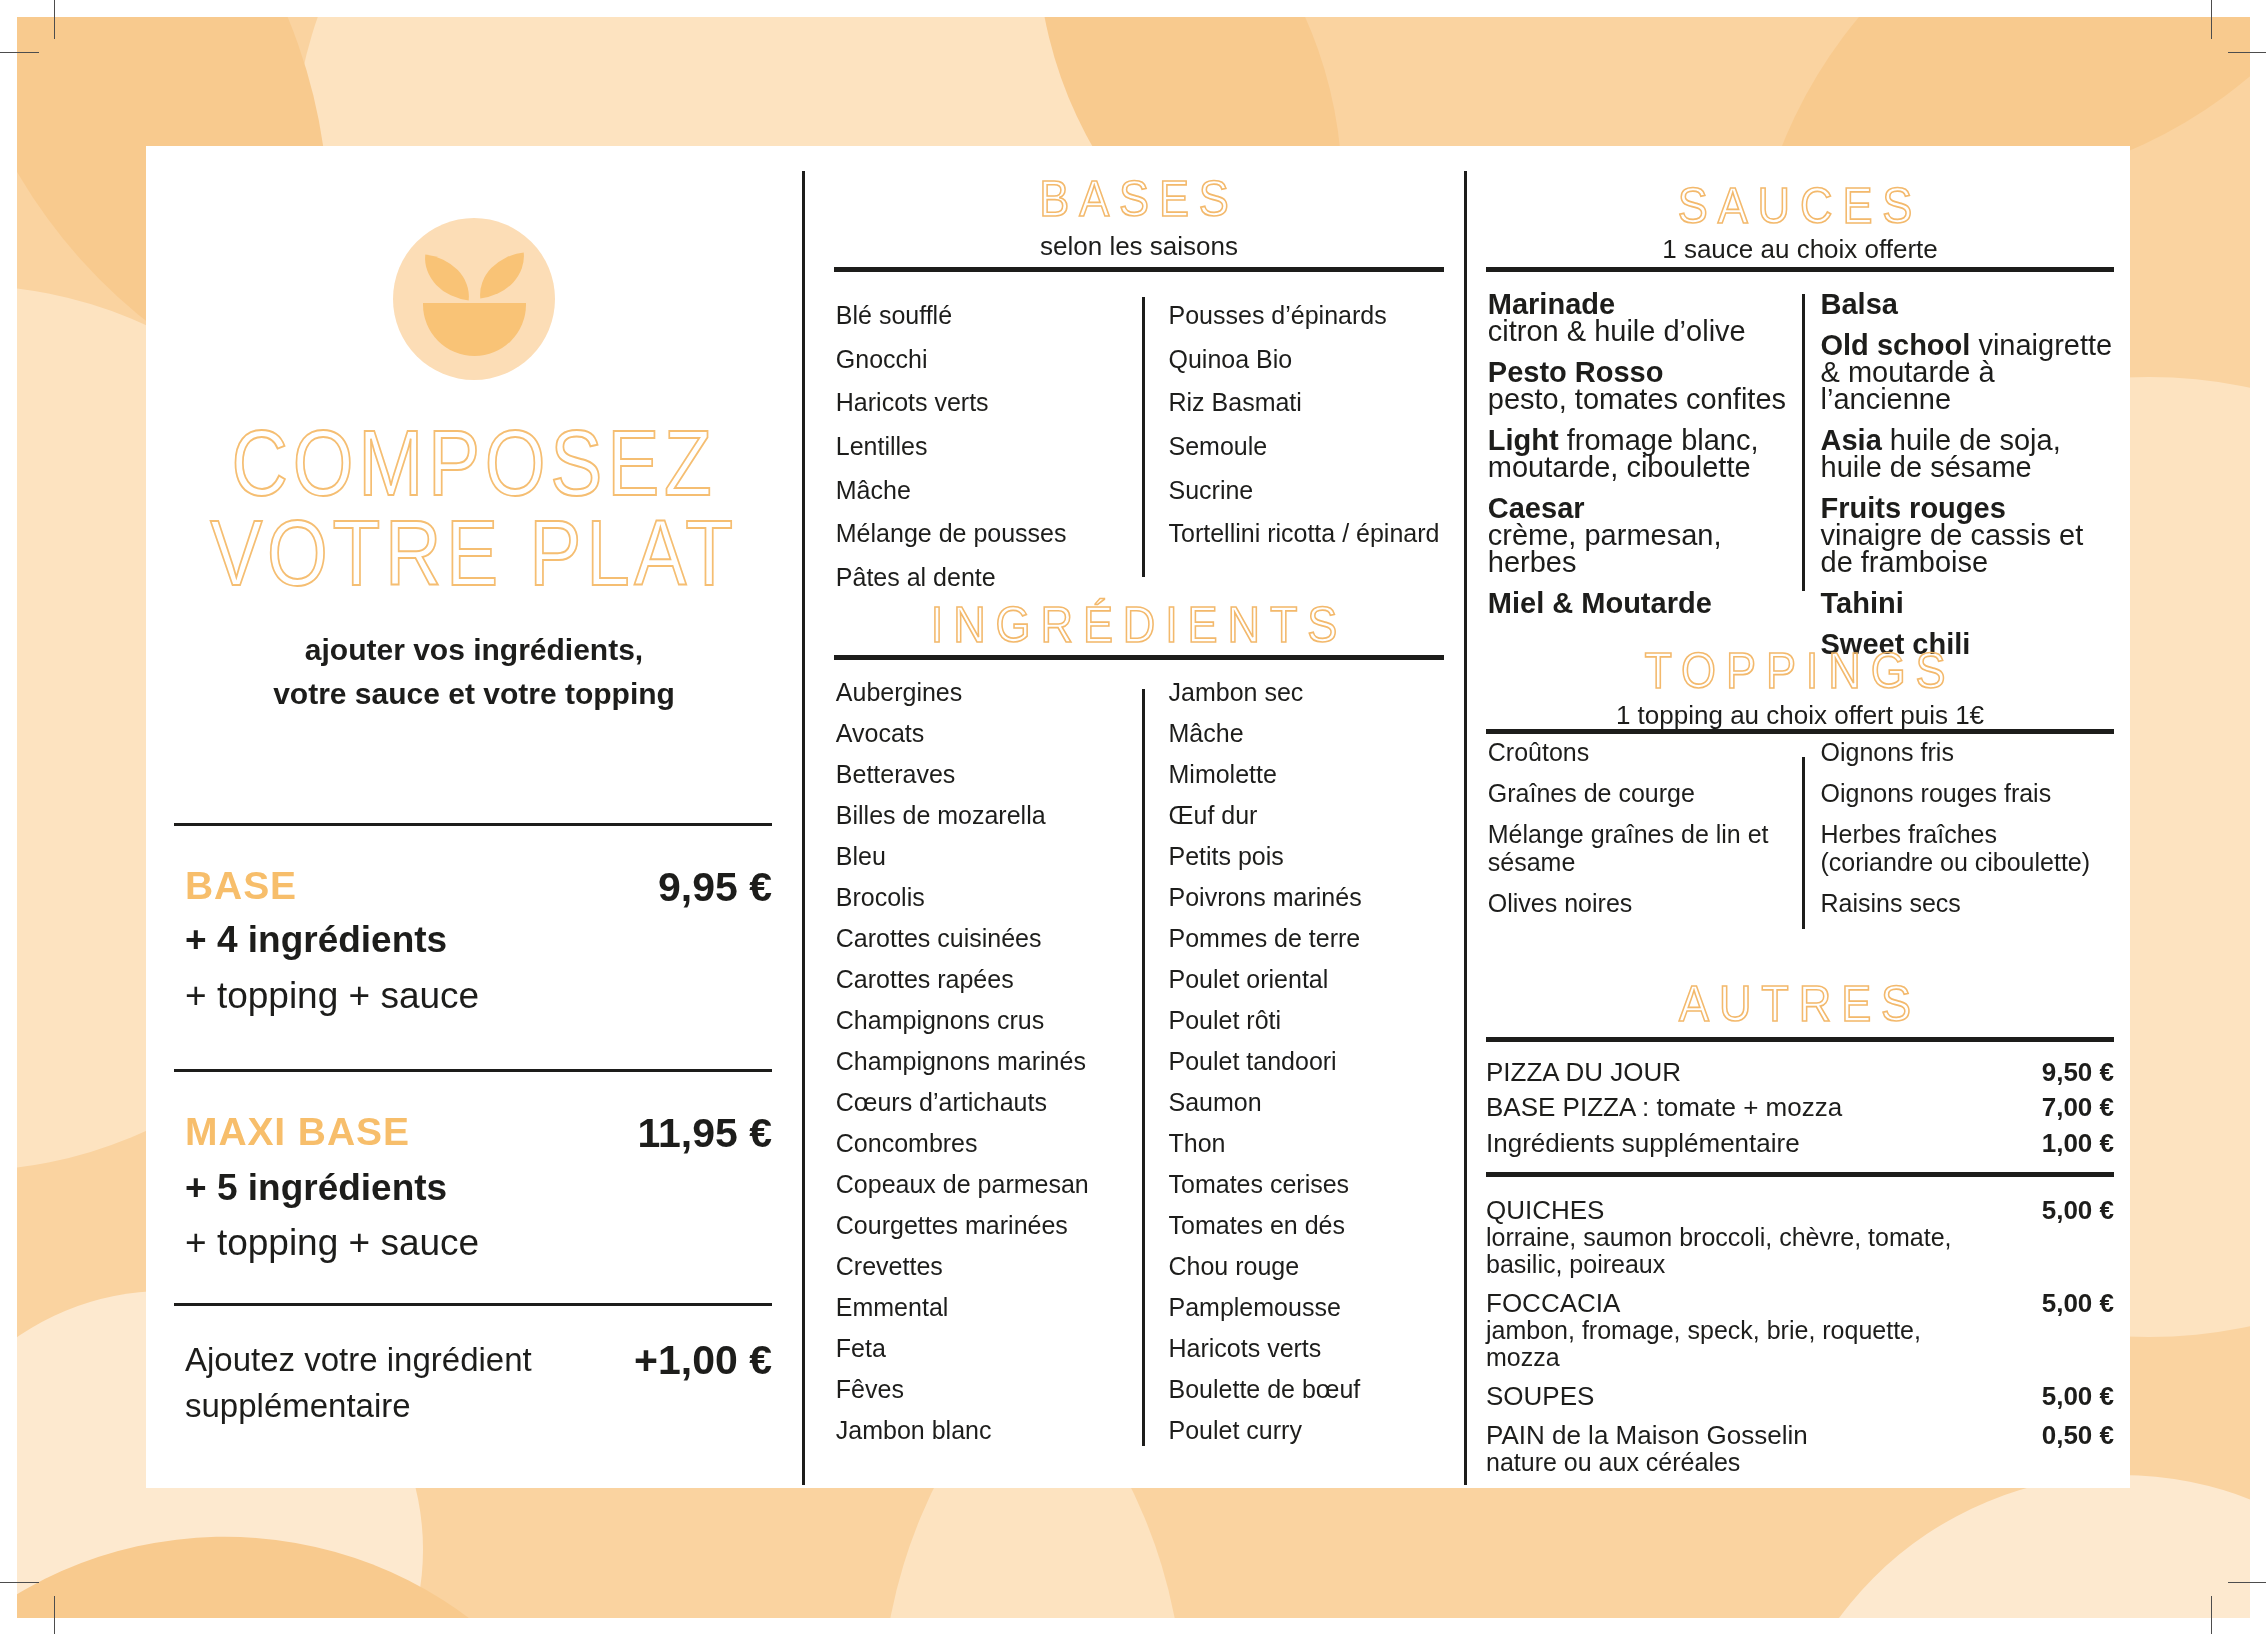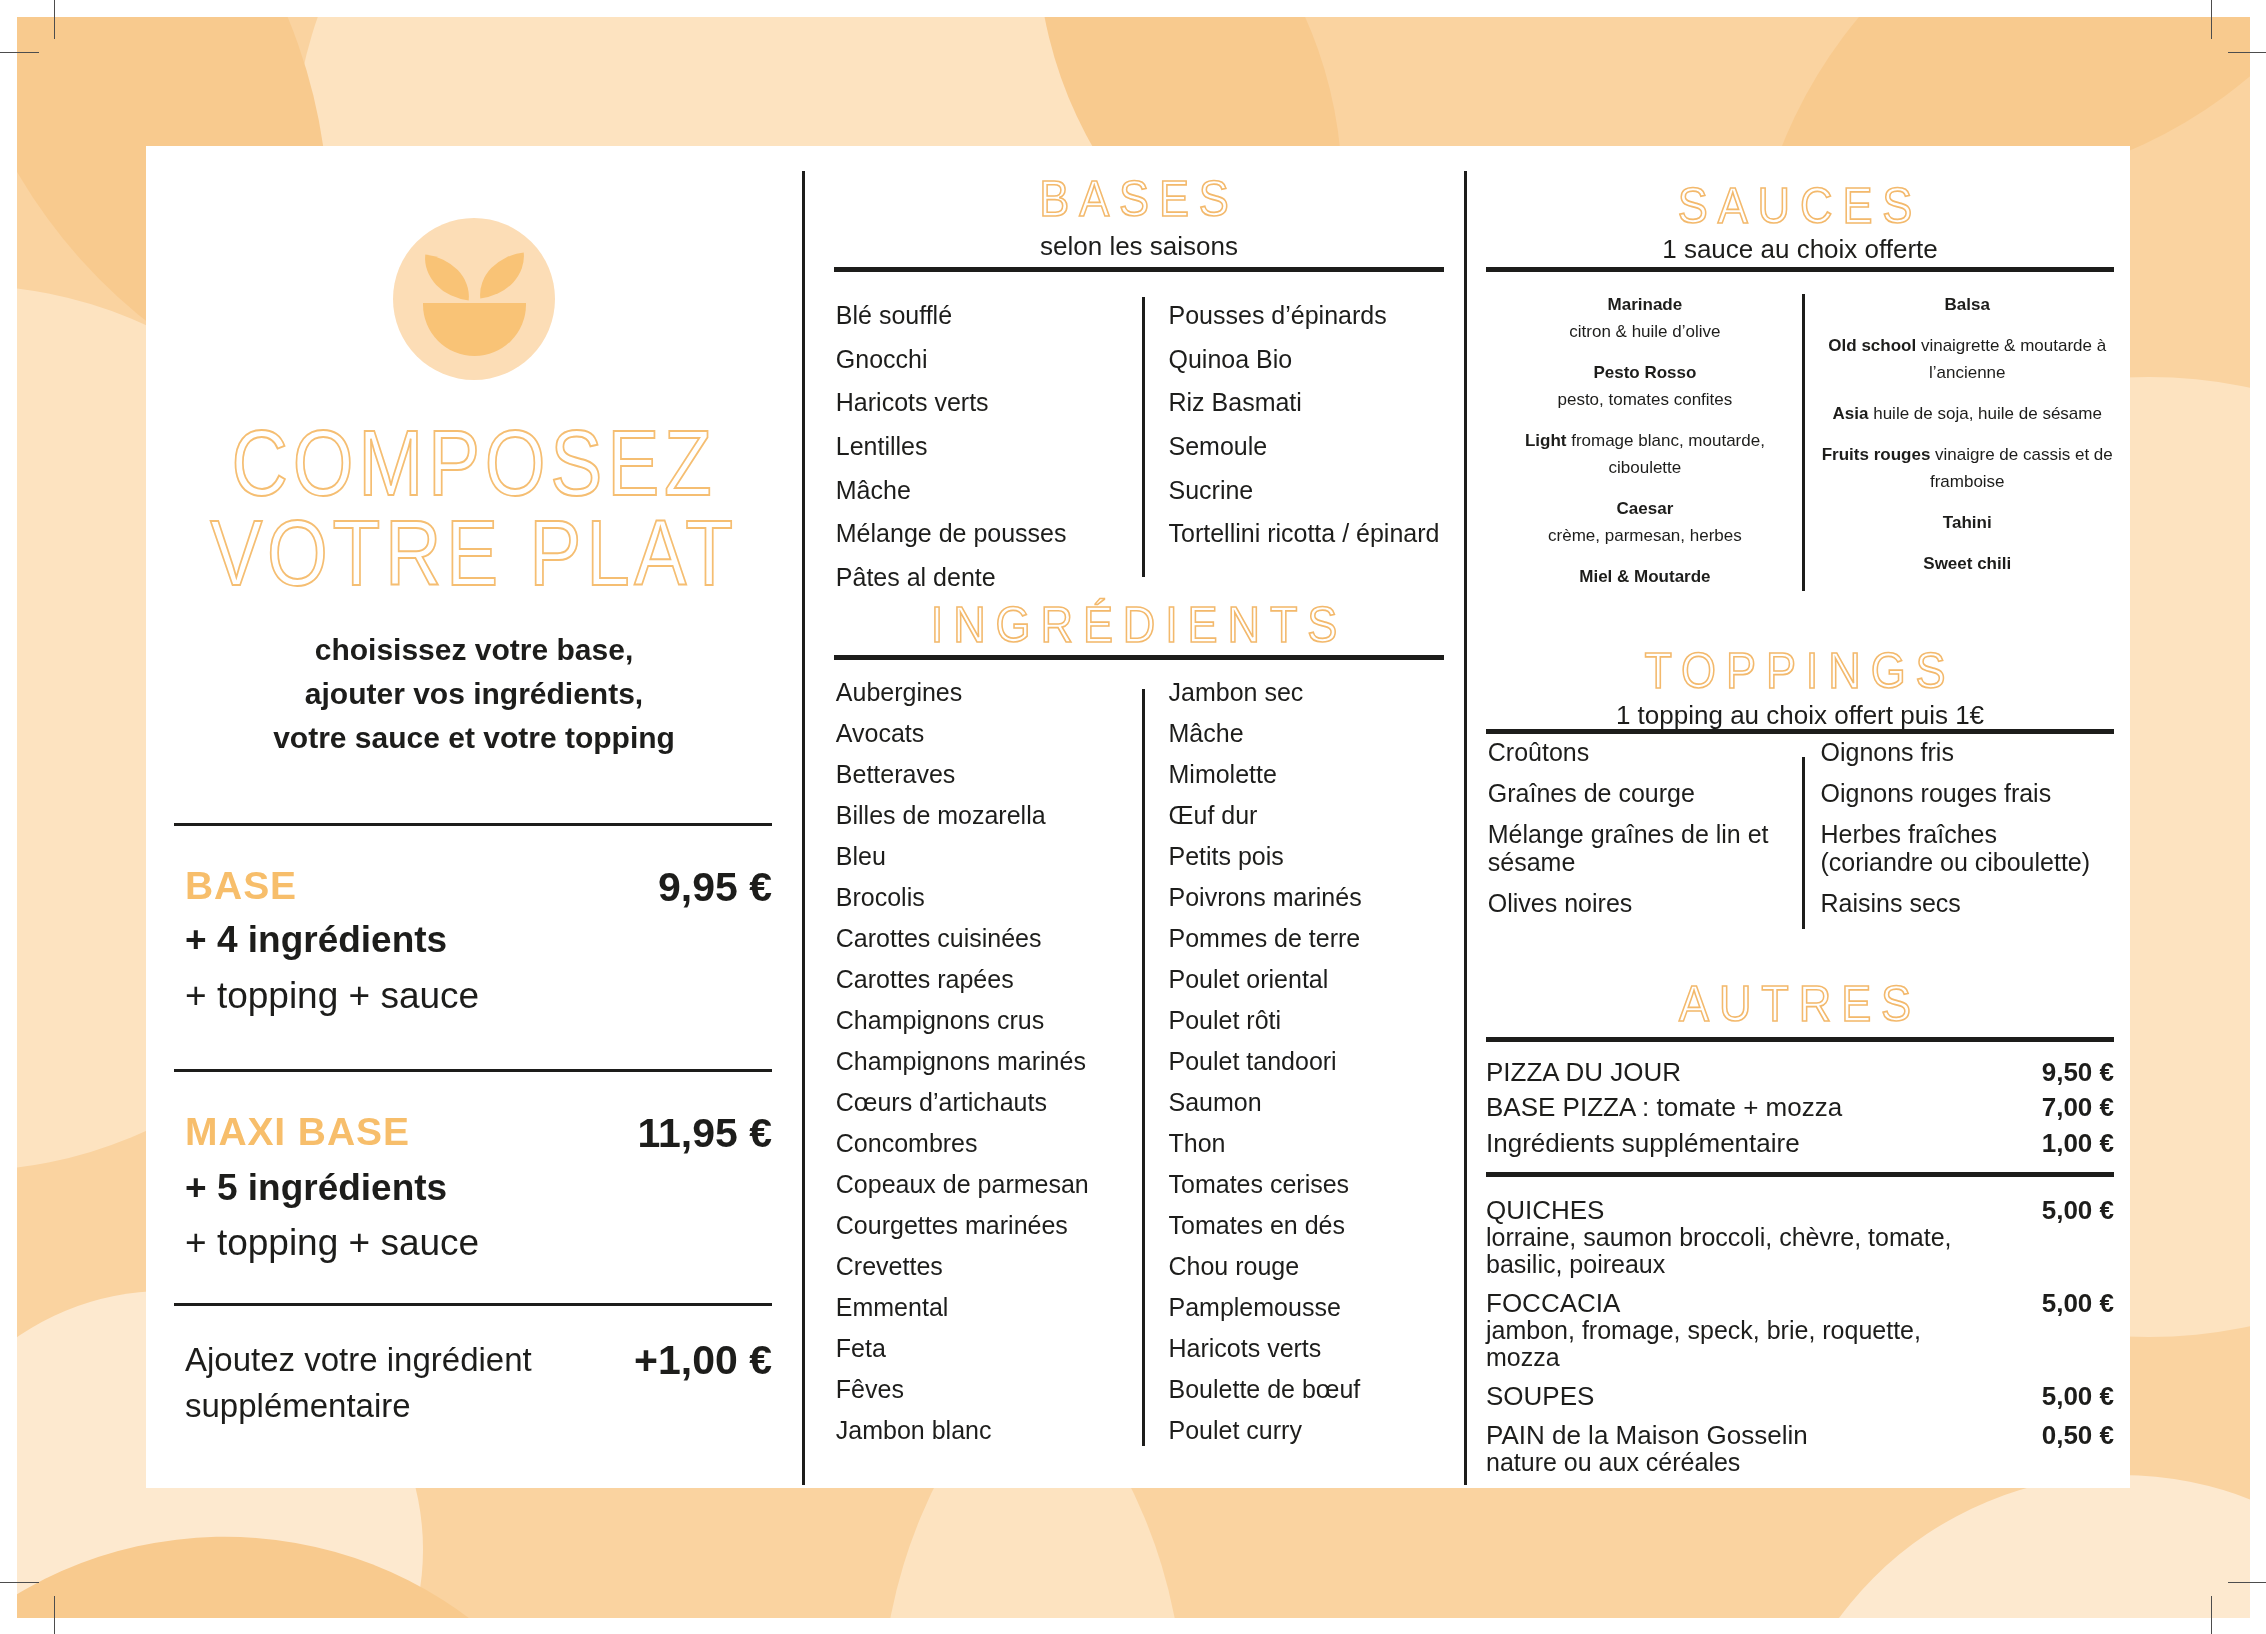--- a/index.html
+++ b/index.html
@@ -65,21 +65,21 @@
   .sec-sub{position:absolute;left:0;width:100%;text-align:center;font-size:26px;font-weight:400;}
 
   .two-cols{position:absolute;display:flex;}
   .colL{width:316px;padding-left:1.8px;box-sizing:border-box;}
   .colR{flex:1;padding-left:18.5px;box-sizing:border-box;}
   .li{font-size:25px;line-height:28px;font-weight:400;white-space:nowrap;}
   .bases-list .li{margin-bottom:15.7px;}
   .ingr-list .li{margin-bottom:13px;}
   .topp-list .li{margin-bottom:13px;white-space:normal;}
 
-  .sauce{font-size:17px;line-height:27px;margin-bottom:14px;text-align:center;}
+  .sauce{font-size:29px;line-height:27px;margin-bottom:14px;}
   .sauce b{font-weight:700;}
   .sauce.stack b{display:block;}
 
   .price-entry{margin-bottom:11px;}
   .price-row{display:flex;justify-content:space-between;align-items:flex-start;}
   .pr-name{font-size:26px;line-height:28px;}
   .pr-name b{font-weight:400;}
   .pr-name span{font-weight:400;}
   .pr-price{font-size:26px;line-height:28px;font-weight:700;}
   .pr-desc{font-size:25px;line-height:27px;font-weight:400;max-width:503px;}
@@ -120,21 +120,20 @@
         <div class="leaf leaf-r"></div>
         <div class="bowl"></div>
       </div>
 
       <div class="main-title display">
         <div>COMPOSEZ</div>
         <div>VOTRE PLAT</div>
       </div>
 
       <div class="lp-subtitle">
-        <div>choisissez votre base,</div>
         <div>ajouter vos ingrédients,</div>
         <div>votre sauce et votre topping</div>
       </div>
 
       <div class="rule-thin lp-rule1"></div>
 
       <div class="offer-row" style="top:718px;">
         <span class="offer-name">BASE</span>
         <span class="offer-price">9,95 €</span>
       </div>

